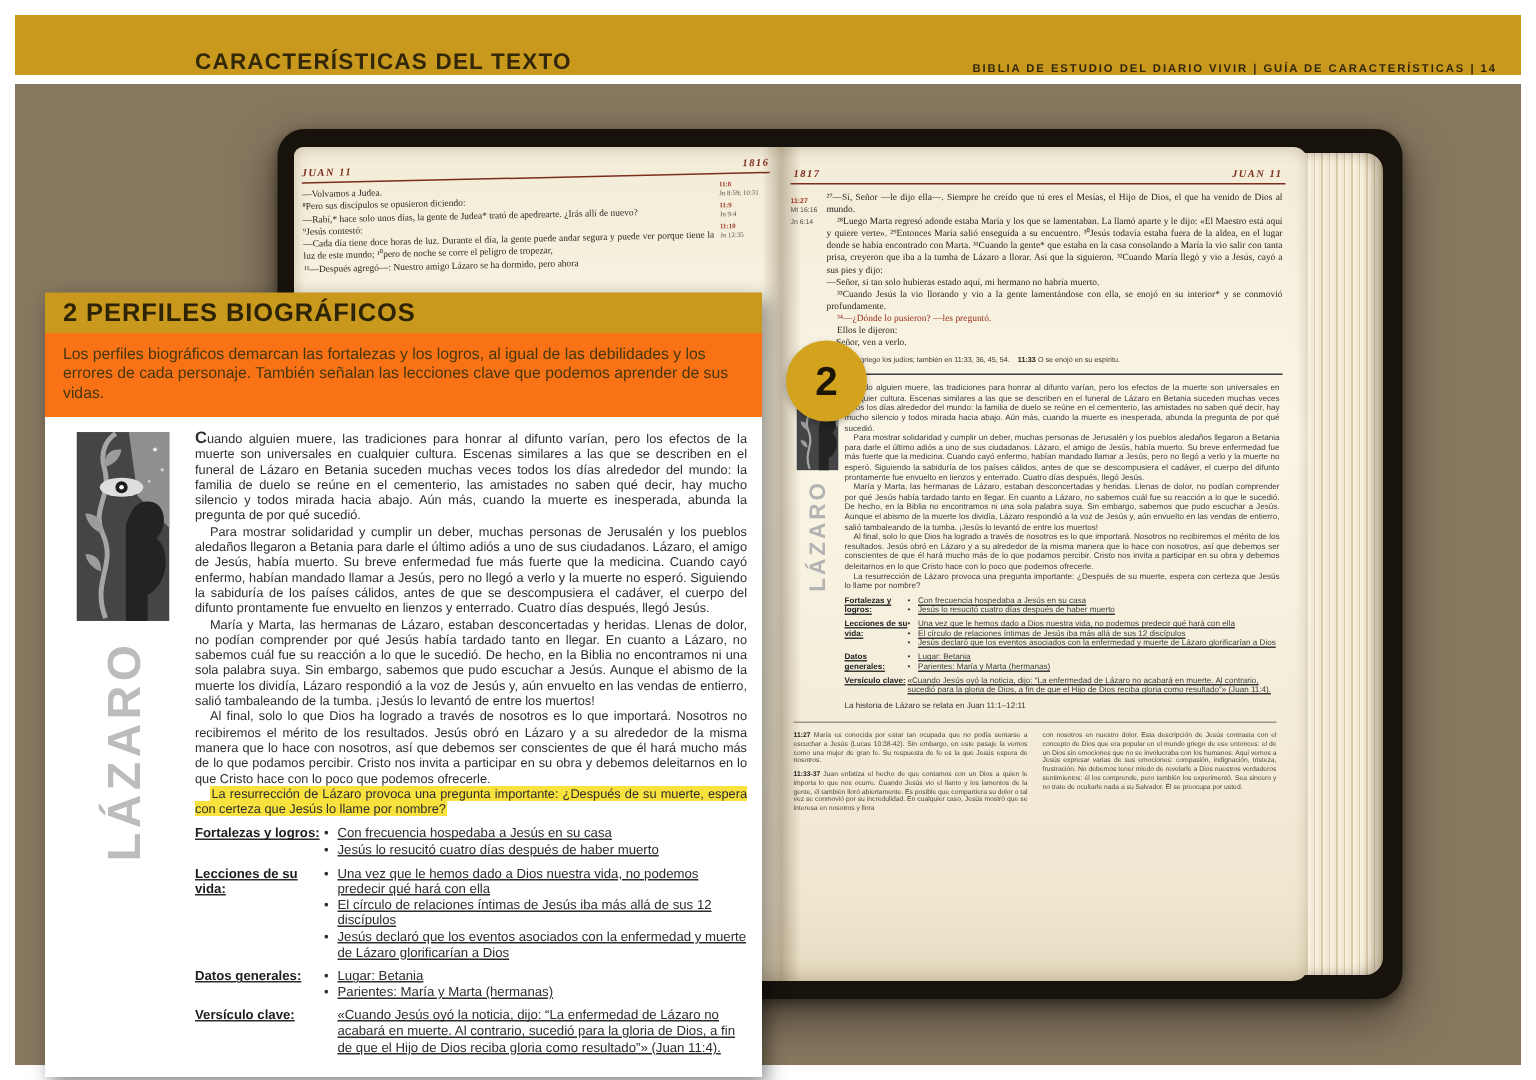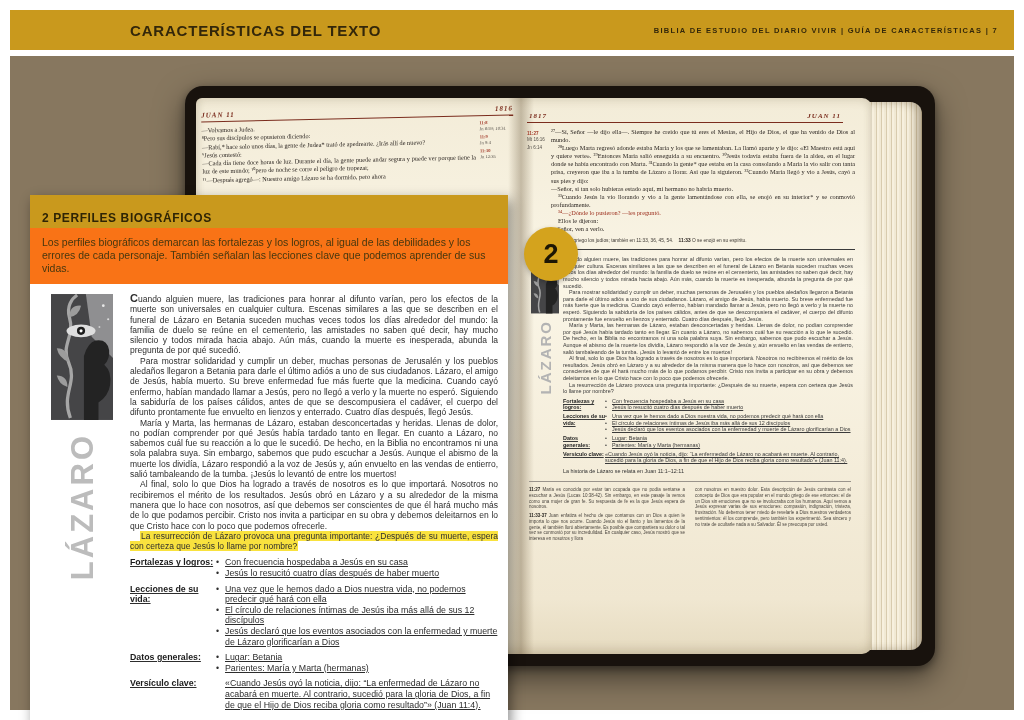--- a/index.html
+++ b/index.html
@@ -2,21 +2,21 @@
 <html><head>
 <meta charset="utf-8">
 <style>
   * { margin:0; padding:0; box-sizing:border-box; }
   html,body { background:#ffffff; }
   .stage { position:relative; width:1024px; height:720px; background:#ffffff; overflow:hidden;
            font-family:"Liberation Sans", sans-serif; }
 
   
   .topbar { position:absolute; left:10px; top:10px; width:1004px; height:40px;
-            background:#c9991d; display:flex; align-items:center; justify-content:space-between; }
+            background:#c9991d; display:flex; align-items:flex-end; justify-content:space-between; }
   .topbar-title { margin-left:120px; font-size:15px; font-weight:bold; letter-spacing:.8px; color:#33270a; }
   .topbar-meta  { margin-right:16px; font-size:7.5px; font-weight:bold; letter-spacing:1.3px; color:#33270a; }
 
   
   .wood { position:absolute; left:10px; top:56px; width:1004px; height:654px;
     background-color:#87775f;
     background-image:
       linear-gradient(90deg, rgba(0,0,0,0) 0 243px, rgba(22,15,8,.92) 243px 249px, rgba(0,0,0,0) 249px 457px,
         rgba(22,15,8,.92) 457px 462px, rgba(0,0,0,0) 462px 828px, rgba(22,15,8,.92) 828px 834px,
         rgba(0,0,0,0) 834px 948px, rgba(22,15,8,.92) 948px 953px, rgba(0,0,0,0) 953px),
@@ -50,21 +50,21 @@
   .lp-main { display:flex; }
   .lp-verses { flex:1; font-size:6.3px; line-height:8.3px; text-align:justify; }
   .lp-verses p { margin:0; }
   .lp-notes { width:38px; padding-left:4px; font-size:4.6px; line-height:5.6px; }
   .mref { color:#a33b2a; font-weight:bold; display:block; }
   .msrc { color:#55504a; display:block; margin-bottom:3px; }
 
   
   .rightpage { position:absolute; left:527px; top:104px; width:336px; height:550px; }
   .rp-head { display:flex; justify-content:space-between; border-bottom:1px solid #7b2d1e;
-    padding:0 2px 2px 2px; margin:8px 20px 5px 0; }
+    padding:0 2px 2px 2px; margin:8px 6px 5px 0; }
   .rp-main { display:flex; }
   .rp-gutter { width:24px; padding-top:3px; font-size:4.6px; line-height:5.6px; }
   .rp-verses { flex:1; font-size:6.3px; line-height:8.1px; text-align:justify; padding-right:8px; }
   .rp-verses p { margin:0; }
   .rp-verses .ind { text-indent:7px; }
   .rp-verses .red { color:#9b2c1a; }
   .vfoot { font-size:4.8px; color:#3b3631; margin:5px 10px 0 26px; }
   .vfoot b { color:#2a2420; }
   .prule { border:none; border-top:1.4px solid #3a3a3a; margin:6px 8px 6px 0; }
 
@@ -92,22 +92,22 @@
   .ncol b { color:#2a2622; }
   .ncol p { margin-bottom:3px; }
 
   
   .marker2 { position:absolute; left:524px; top:227px; width:54px; height:54px; border-radius:50%;
     background:#d4a31d; color:#1d1604; font-size:27px; font-weight:bold;
     display:flex; align-items:center; justify-content:center; box-shadow:0 2px 5px rgba(0,0,0,.25); }
 
   
   .callout { position:absolute; left:30px; top:195px; width:478px; box-shadow:3px 5px 12px rgba(0,0,0,.45); }
-  .co-bar { background:#c9991d; color:#2e2405; font-weight:bold; font-size:12px; letter-spacing:.6px;
-    padding:16px 12px 3px 12px; }
+  .co-bar { background:#c9991d; color:#2e2405; font-weight:bold; font-size:17px; letter-spacing:.6px;
+    padding:4px 12px 3px 12px; }
   .co-intro { background:#f97316; color:#46370f; font-size:10.5px; line-height:13px; padding:8px 14px 9px 12px; }
   .co-body { background:#ffffff; display:flex; padding:9px 10px 10px 14px; min-height:380px; }
   .co-rail { width:76px; display:flex; flex-direction:column; align-items:center; }
   .co-rail svg { width:62px; height:128px; }
   .vn-big { font-size:31px; letter-spacing:3px; margin-top:12px; color:#bcbcbc; }
   .co-text { flex:1; padding-left:10px; color:#2d2d2d; }
   .co-text p { font-size:8.5px; line-height:10.3px; text-align:justify; }
   .co-text p.ind { text-indent:10px; }
   .co-text p.first::first-letter { font-weight:bold; font-size:11px; }
   .hl { background:#f9e23e; padding:0 1px; }
@@ -117,21 +117,21 @@
   .co-facts .fact-row { margin-bottom:5px; }
   .co-facts .fact-items li { padding-left:9px; }
 </style>
 </head>
 <body>
 
 <div class="stage">
 
   <header class="topbar">
     <div class="topbar-title">CARACTERÍSTICAS DEL TEXTO</div>
-    <div class="topbar-meta">BIBLIA DE ESTUDIO DEL DIARIO VIVIR | GUÍA DE CARACTERÍSTICAS | 7</div>
+    <div class="topbar-meta">BIBLIA DE ESTUDIO DEL DIARIO VIVIR | GUÍA DE CARACTERÍSTICAS | 14</div>
   </header>
 
   <div class="wood"></div>
 
   <div class="book-cover"></div>
   <div class="page-stack"></div>
   <div class="book-pages"></div>
   <div class="spine"></div>
 
   <div class="leftpage bible-serif">

